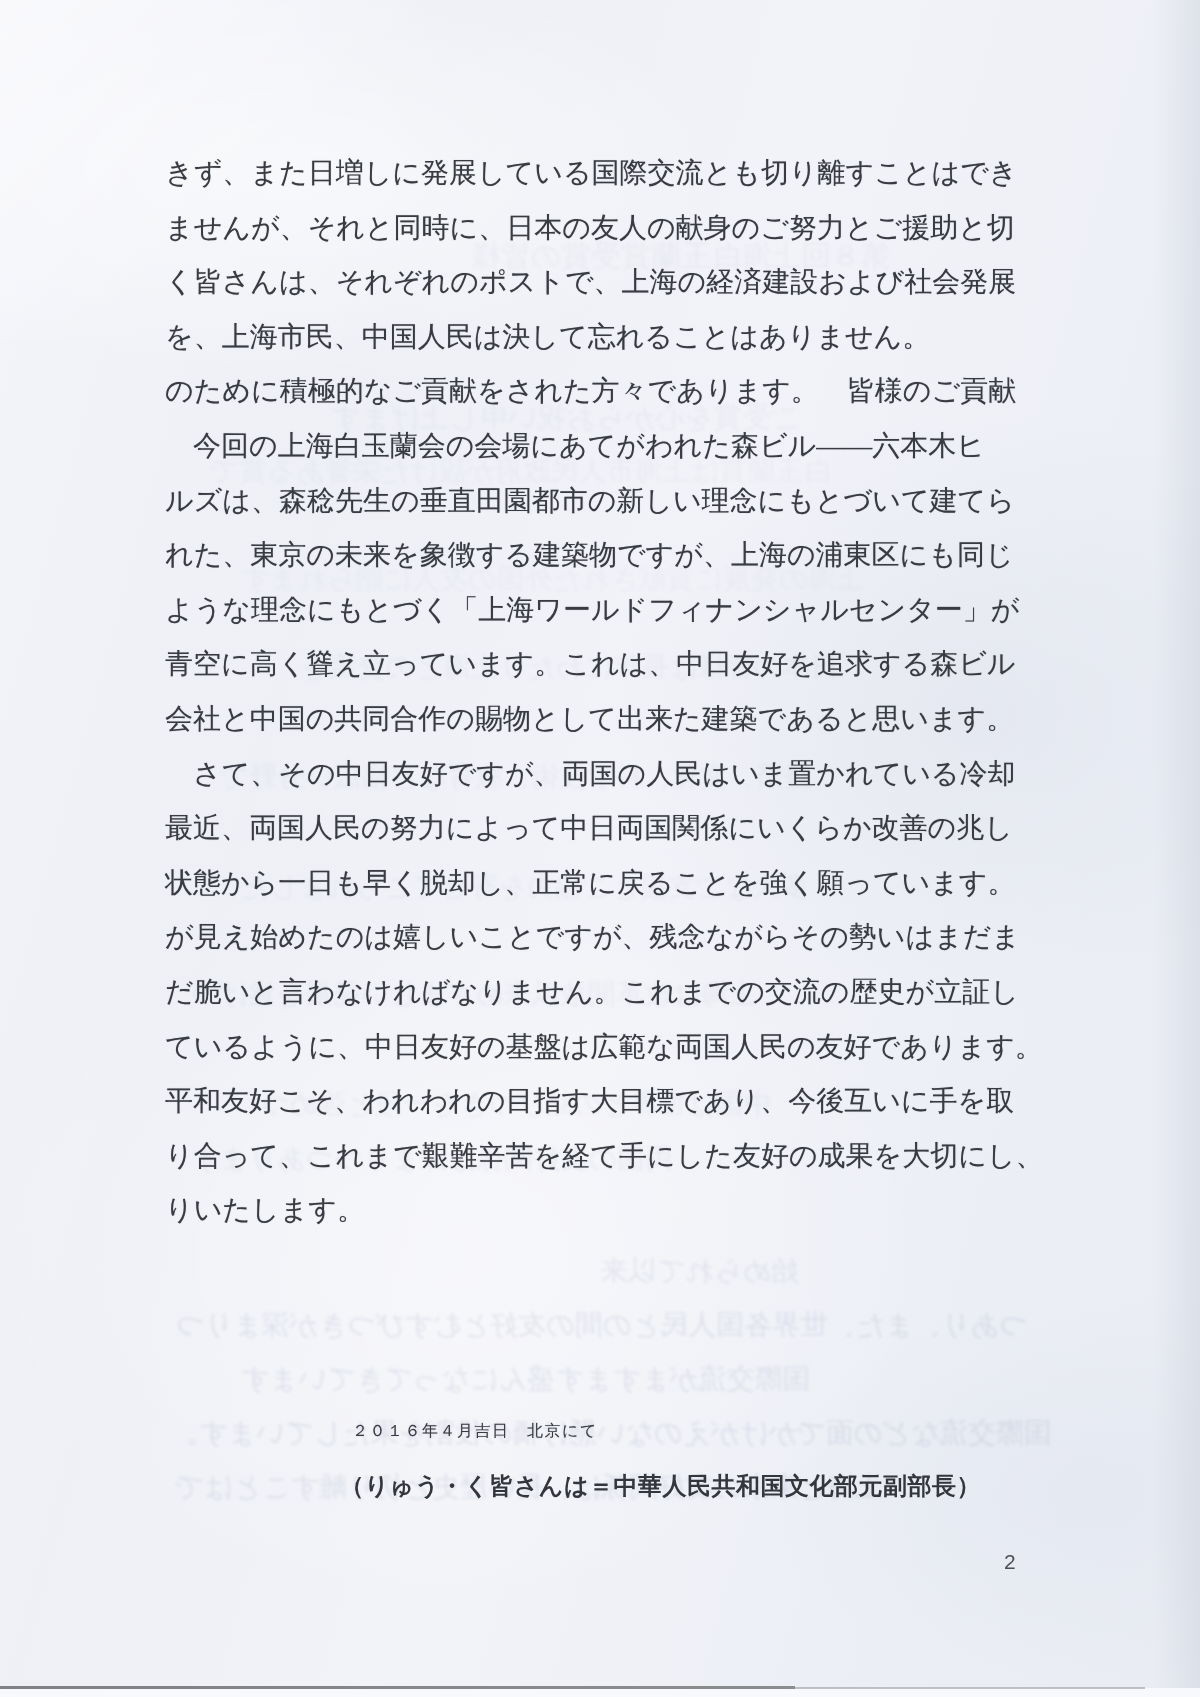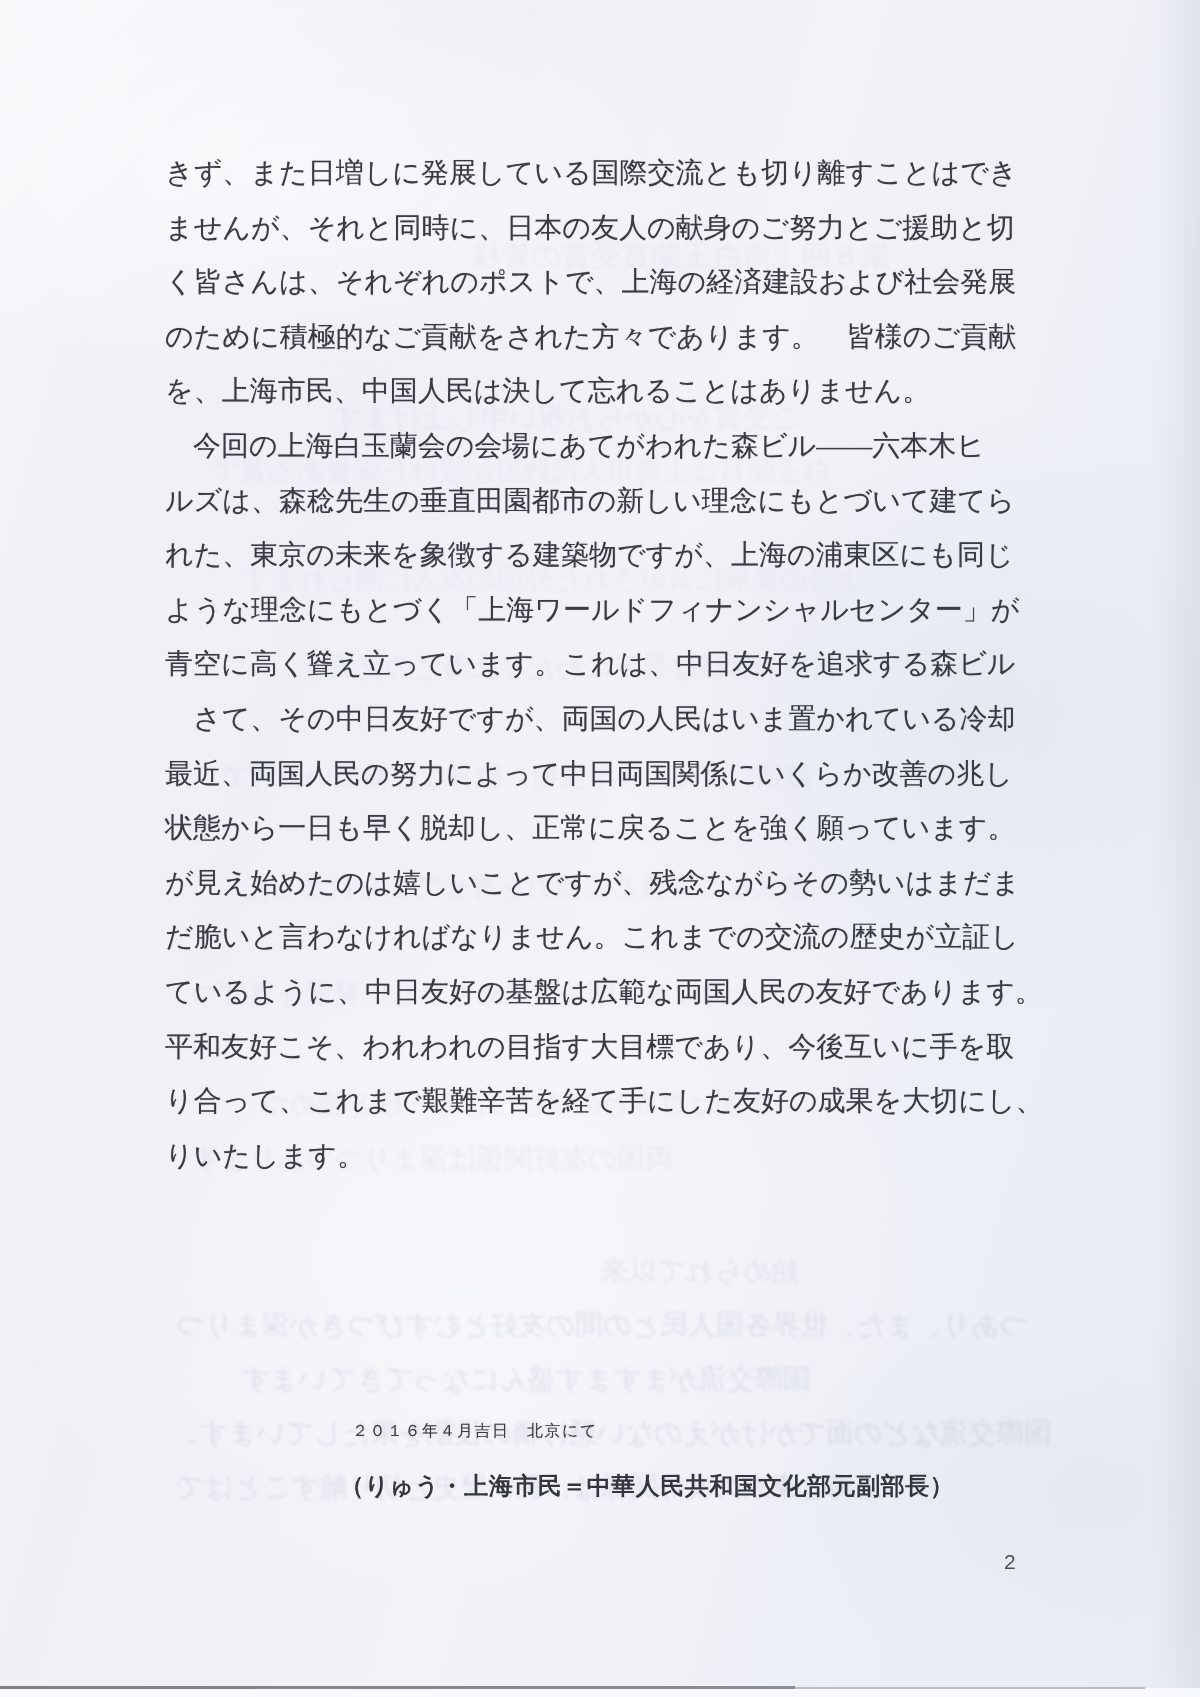--- a/index.html
+++ b/index.html
@@ -98,41 +98,42 @@
       <div class="bleed-line" style="top: 1360px; left: 240px; font-size: 28px; opacity: 0.12;">国際交流がますます盛んになってきています</div>
       <div class="bleed-line" style="top: 1414px; left: 170px; font-size: 28px; opacity: 0.13;">国際交流などの面でかけがえのない懸け橋の役割を果たしています。</div>
       <div class="bleed-line" style="top: 1468px; left: 175px; font-size: 28px; opacity: 0.12;">上海と東京の友好関係は、長い歴史と切り離すことはで</div>
     </div>
 
   <div class="body-text">
 
   <div class="line">きず、また日増しに発展している国際交流とも切り離すことはでき</div>
       <div class="line">ませんが、それと同時に、日本の友人の献身のご努力とご援助と切</div>
       <div class="line">く皆さんは、それぞれのポストで、上海の経済建設および社会発展</div>
+      <div class="line">を、上海市民、中国人民は決して忘れることはありません。</div>
       <div class="line">のために積極的なご貢献をされた方々であります。　皆様のご貢献</div>
-      <div class="line">を、上海市民、中国人民は決して忘れることはありません。</div>
       <div class="line">　今回の上海白玉蘭会の会場にあてがわれた森ビル——六本木ヒ</div>
       <div class="line">ルズは、森稔先生の垂直田園都市の新しい理念にもとづいて建てら</div>
       <div class="line">れた、東京の未来を象徴する建築物ですが、上海の浦東区にも同じ</div>
       <div class="line">ような理念にもとづく「上海ワールドフィナンシャルセンター」が</div>
       <div class="line">青空に高く聳え立っています。これは、中日友好を追求する森ビル</div>
+      <div class="line">会社と中国の共同合作の賜物として出来た建築であると思います。</div>
       <div class="line">　さて、その中日友好ですが、両国の人民はいま置かれている冷却</div>
       <div class="line">最近、両国人民の努力によって中日両国関係にいくらか改善の兆し</div>
       <div class="line">状態から一日も早く脱却し、正常に戻ることを強く願っています。</div>
       <div class="line">が見え始めたのは嬉しいことですが、残念ながらその勢いはまだま</div>
       <div class="line">だ脆いと言わなければなりません。これまでの交流の歴史が立証し</div>
       <div class="line">ているように、中日友好の基盤は広範な両国人民の友好であります。</div>
       <div class="line">平和友好こそ、われわれの目指す大目標であり、今後互いに手を取</div>
       <div class="line">り合って、これまで艱難辛苦を経て手にした友好の成果を大切にし、</div>
       <div class="line">りいたします。</div>
     </div>
 
   <div class="date-line">２０１６年４月吉日　北京にて</div>
 
-  <div class="attribution">（りゅう・上海市民＝中華人民共和国文化部元副部長）</div>
+  <div class="attribution">（りゅう・く皆さんは＝中華人民共和国文化部元副部長）</div>
 
   <div class="page-number">2</div>
 
   <div class="scan-bottom"></div>
   <div class="edge-line-1"></div>
   <div class="edge-line-2"></div>
 
 </div>
 
 </body></html>

